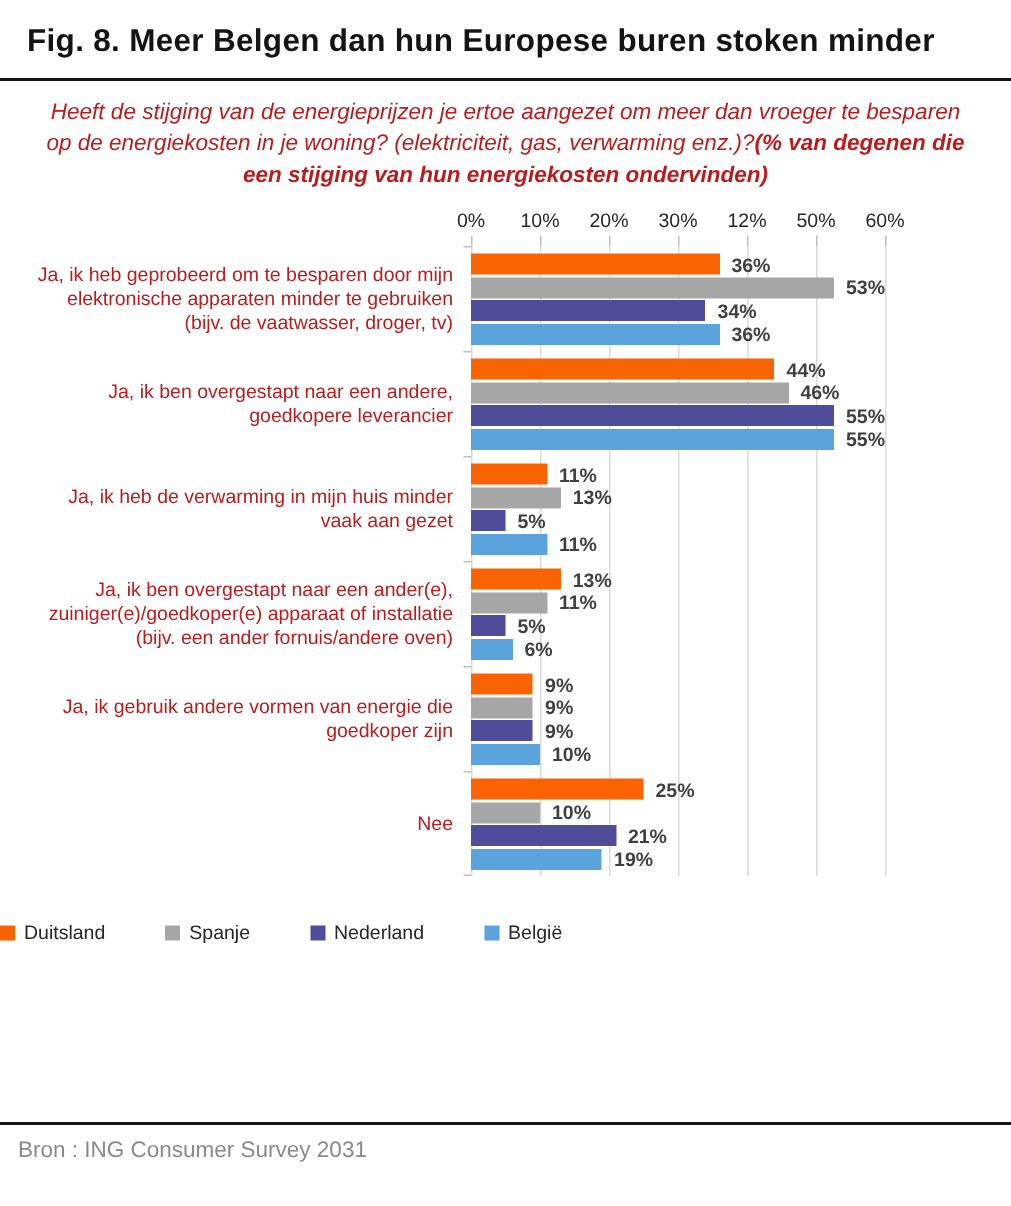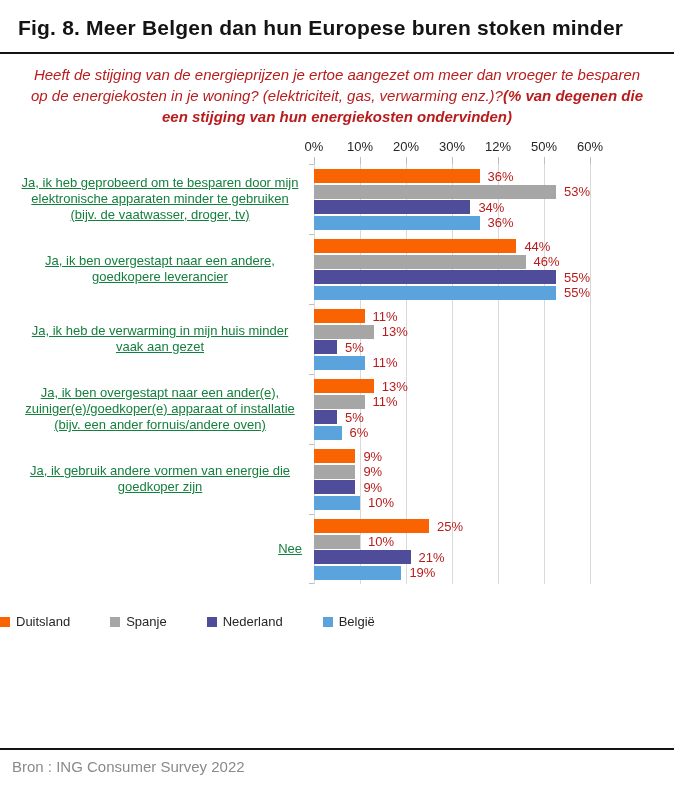--- a/index.html
+++ b/index.html
@@ -20,35 +20,35 @@
   .axis-area { width:276px; flex:none; position:relative; height:18px; }
   .tick-label { position:absolute; top:0; transform:translateX(-50%);
                 font-size:13px; color:#262626; white-space:nowrap; }
   .ticks-area { width:276px; flex:none; position:relative; height:7px; }
   .tick { position:absolute; top:0; width:1px; height:7px; background:#bfbfbf; }
 
   .chart-body { display:flex; }
   .labels-col { width:300px; flex:none; display:flex; flex-direction:column; }
   .cat-cell { height:70px; display:flex; align-items:center; justify-content:flex-end;
               padding-right:12px; box-sizing:border-box; }
-  .cat-label { font-size:13px; line-height:16px; text-align:center;
-               color:#15803d; max-width:284px;text-decoration:underline; }
+  .cat-label { font-size:13px; line-height:16px; text-align:right;
+               color:#b91c1c; max-width:284px; }
 
   .plot-col { width:276px; flex:none; position:relative; }
   .grid-layer { position:absolute; top:0; bottom:0; left:0; right:0; }
   .gridline { position:absolute; top:0; bottom:0; width:1px; background:#d9d9d9; }
   .group { position:relative; height:70px; box-sizing:border-box; padding:5px 0 4px 0;
            display:flex; flex-direction:column; justify-content:space-between; }
   .group::before { content:""; position:absolute; left:-5px; top:0; width:5px; height:1px;
                    background:#bfbfbf; }
   .plot-col::after { content:""; position:absolute; left:-5px; bottom:0; width:5px; height:1px;
                      background:#bfbfbf; }
   .bar-item { display:flex; align-items:center; height:14px; position:relative; z-index:1; }
   .bar { height:14px; width:0; }
-  .bar-value { font-size:13px; color:#b91c1c; margin-left:8px; white-space:nowrap; }
+  .bar-value { font-size:13px; color:#404040; margin-left:8px; white-space:nowrap;font-weight:bold; }
 
   .legend { display:flex; align-items:center; gap:40px; margin-top:30px; }
   .legend-item { display:flex; align-items:center; gap:6px; font-size:13px; color:#262626; }
   .swatch { width:10px; height:10px; flex:none; }
 
   .footer-rule { position:absolute; left:0; right:0; top:748px; height:2px; background:#141414; }
   .source { position:absolute; left:12px; top:758px; font-size:15px; color:#8a8a8a; }
 </style>
 </head>
 <body>
@@ -251,15 +251,15 @@
         <span class="swatch" style="background: rgb(79, 76, 153);"></span>
         <span>Nederland</span>
       </div>
     <div class="legend-item">
         <span class="swatch" style="background: rgb(91, 163, 220);"></span>
         <span>België</span>
       </div>
   </div>
 
   <div class="footer-rule"></div>
-  <div class="source">Bron : ING Consumer Survey 2022</div>
+  <div class="source">Bron : ING Consumer Survey 2031</div>
 
 </div>
 
 </body></html>

